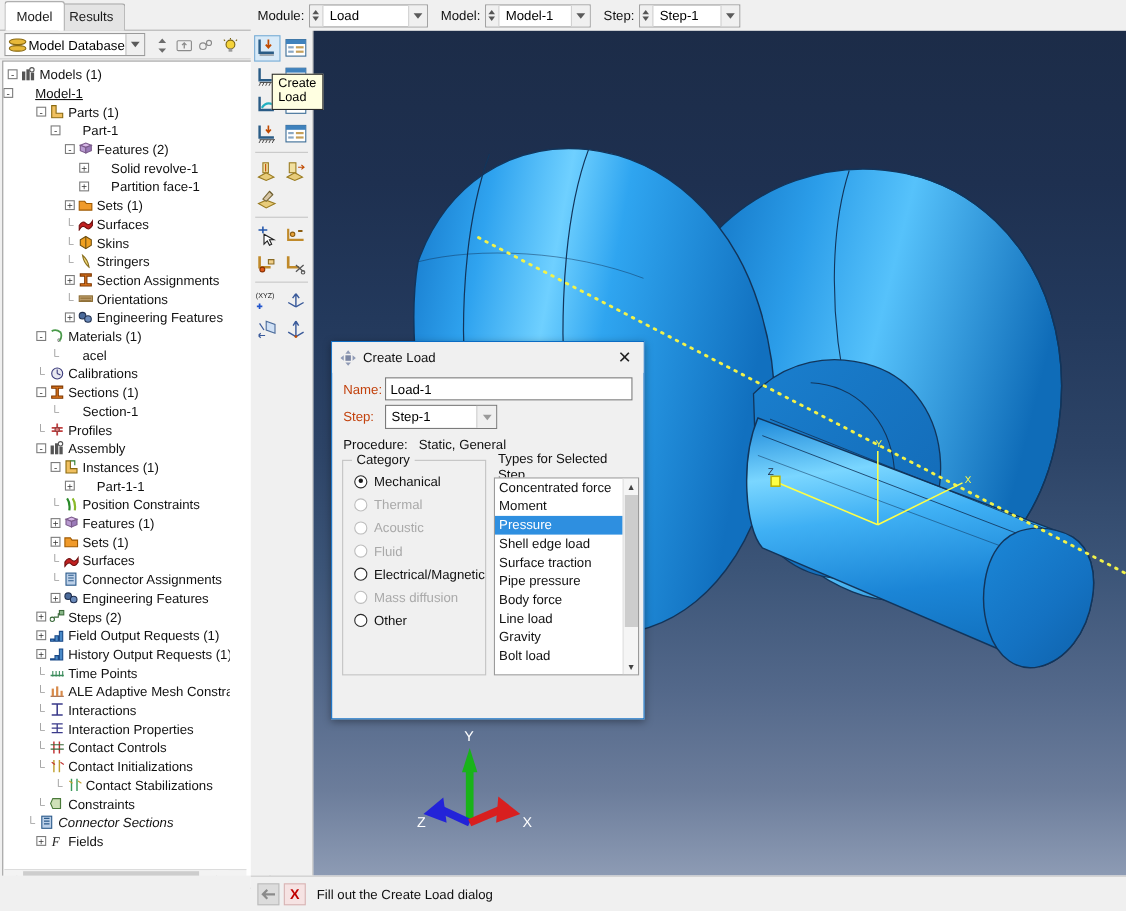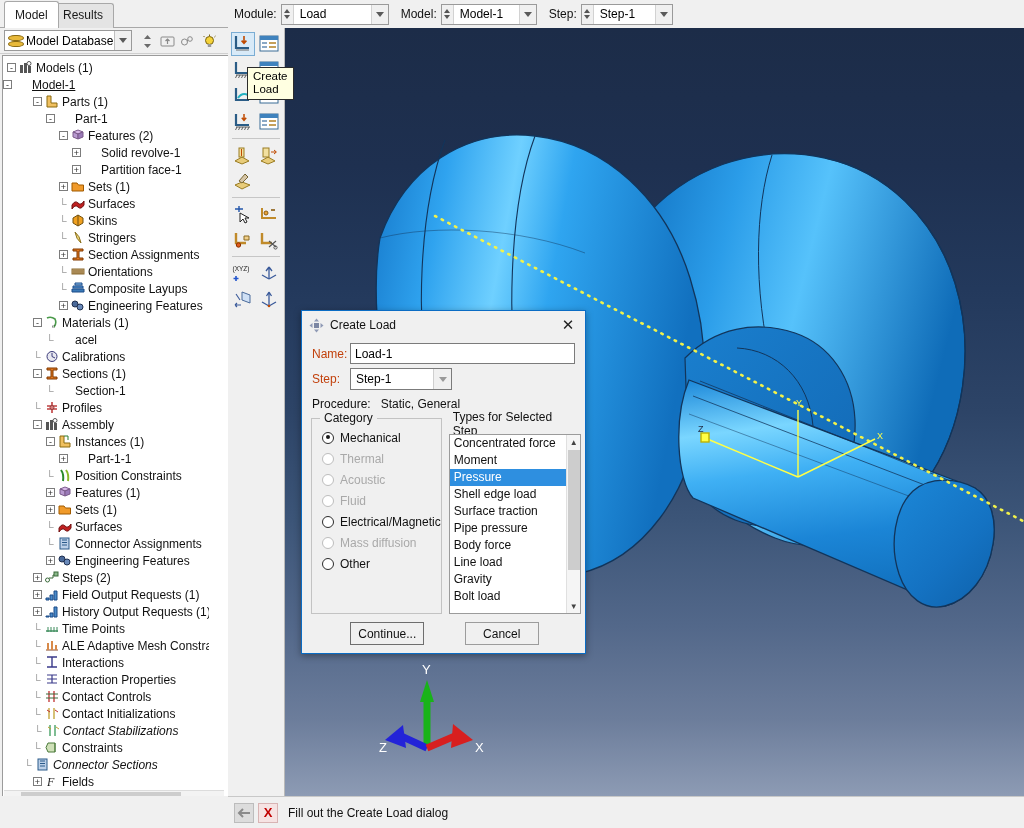--- a/index.html
+++ b/index.html
@@ -394,25 +394,20 @@
           <div class="trow" style="padding-left: 56px;"><span class="dash">└</span><span class="ic"><svg width="14" height="13" viewBox="0 0 14 13">
                 <path d="M4 1 q5 4 6 11 q-5 -4 -6 -11 z" fill="#f0d878" stroke="#8a7020"></path>
               </svg></span><span class="tlabel">Stringers</span></div>
           <div class="trow" style="padding-left: 56px;"><span class="exp">+</span><span class="ic"><svg width="14" height="13" viewBox="0 0 14 13">
                 <path d="M2 1 h10 v2 h-4 v7 h4 v2 h-10 v-2 h4 v-7 h-4 z" fill="#e07820" stroke="#803800"></path>
               </svg></span><span class="tlabel">Section Assignments</span></div>
           <div class="trow" style="padding-left: 56px;"><span class="dash">└</span><span class="ic"><svg width="14" height="13" viewBox="0 0 14 13">
                 <rect x="1" y="4" width="12" height="5" fill="#c8a878" stroke="#8a6a30"></rect>
                 <path d="M2 6 h10 M2 8 h10" stroke="#8a6a30"></path>
               </svg></span><span class="tlabel">Orientations</span></div>
-          <div class="trow" style="padding-left: 56px;"><span class="dash">└</span><span class="ic"><svg width="14" height="13" viewBox="0 0 14 13">
-                <path d="M1 7 h12 v3 h-12 z" fill="#3a7ab8" stroke="#1a4a88"></path>
-                <path d="M2 4 h10 v2 h-10 z" fill="#5a9ad8" stroke="#1a4a88"></path>
-                <path d="M4 1 h7 v2 h-7 z" fill="#8ac0f0" stroke="#1a4a88"></path>
-              </svg></span><span class="tlabel">Composite Layups</span></div>
           <div class="trow" style="padding-left: 56px;"><span class="exp">+</span><span class="ic"><svg width="14" height="13" viewBox="0 0 14 13">
                 <circle cx="4" cy="5" r="3" fill="#4a6a9a" stroke="#203050"></circle>
                 <circle cx="9" cy="8" r="3" fill="#6a8aba" stroke="#203050"></circle>
               </svg></span><span class="tlabel">Engineering Features</span></div>
           <div class="trow" style="padding-left: 30px;"><span class="exp">-</span><span class="ic"><svg width="14" height="13" viewBox="0 0 14 13">
                 <path d="M2 2 q4 -2 8 1 q2 4 -1 8" fill="none" stroke="#4a9a4a" stroke-width="1.6"></path>
                 <text x="7" y="12" font-size="7" fill="#444" font-family="Liberation Serif, serif">c</text>
               </svg></span><span class="tlabel">Materials (1)</span></div>
           <div class="trow" style="padding-left: 43px;"><span class="dash">└</span><span class="ic"></span><span class="tlabel">acel</span></div>
           <div class="trow" style="padding-left: 30px;"><span class="dash">└</span><span class="ic"><svg width="14" height="13" viewBox="0 0 14 13">
@@ -489,21 +484,21 @@
                 <path d="M2 2 h10 M2 6 h10 M2 10 h10 M7 2 v8" stroke="#3a3a8a" stroke-width="1.2" fill="none"></path>
               </svg></span><span class="tlabel">Interaction Properties</span></div>
           <div class="trow" style="padding-left: 30px;"><span class="dash">└</span><span class="ic"><svg width="14" height="13" viewBox="0 0 14 13">
                 <path d="M4 1 v11 M9 1 v11" stroke="#c03030" stroke-width="1.3"></path>
                 <path d="M1 4 h12 M1 8 h12" stroke="#3a6a3a"></path>
               </svg></span><span class="tlabel">Contact Controls</span></div>
           <div class="trow" style="padding-left: 30px;"><span class="dash">└</span><span class="ic"><svg width="14" height="13" viewBox="0 0 14 13">
                 <path d="M4 1 v11 M9 1 v11" stroke="#c0a030" stroke-width="1.3"></path>
                 <path d="M2 3 l3 2 M10 3 l3 2" stroke="#c03030"></path>
               </svg></span><span class="tlabel">Contact Initializations</span></div>
-          <div class="trow" style="padding-left: 31px; font-style: italic;"><span class="dash">└</span><span class="ic"><svg width="14" height="13" viewBox="0 0 14 13">
+          <div class="trow" style="padding-left: 46px;"><span class="dash">└</span><span class="ic"><svg width="14" height="13" viewBox="0 0 14 13">
                 <path d="M4 1 v11 M9 1 v11" stroke="#3a9a5a" stroke-width="1.3"></path>
                 <path d="M2 3 l3 2 M10 3 l3 2" stroke="#c0a030"></path>
               </svg></span><span class="tlabel">Contact Stabilizations</span></div>
           <div class="trow" style="padding-left: 30px;"><span class="dash">└</span><span class="ic"><svg width="14" height="13" viewBox="0 0 14 13">
                 <path d="M3 2 h7 v9 h-7 l-2 -4.5 z" fill="#cfe0b8" stroke="#4a7a3a"></path>
                 <path d="M10 2 v9" stroke="#4a7a3a"></path>
               </svg></span><span class="tlabel">Constraints</span></div>
           <div class="trow" style="padding-left: 21px; font-style: italic;"><span class="dash">└</span><span class="ic"><svg width="14" height="13" viewBox="0 0 14 13">
                 <rect x="2" y="1" width="9" height="11" fill="#bcd0e8" stroke="#2a5a8a"></rect>
                 <path d="M4 3 h5 M4 5.5 h5 M4 8 h5" stroke="#2a5a8a"></path>
@@ -948,24 +943,20 @@
             </div>
           <div id="types-scroll">
             <div class="tsb up">▲</div>
             <div class="tthumb"></div>
             <div class="tsb dn">▼</div>
           </div>
         </div>
       </div>
     </div>
 
-    <div id="dlg-buttons">
-      <div class="dbtn default">Continue...</div>
-      <div class="dbtn">Cancel</div>
-    </div>
   </div>
 
   <div id="bottom-left-fill"></div>
   <div id="prompt-bar">
     <div id="prompt-back">
       <svg width="14" height="12" viewBox="0 0 14 12">
           <path d="M13 6 H3 M6 2 L2 6 L6 10" stroke="#8a8a8a" stroke-width="2" fill="none"></path>
         </svg>
     </div>
     <div id="prompt-cancel">X</div>

